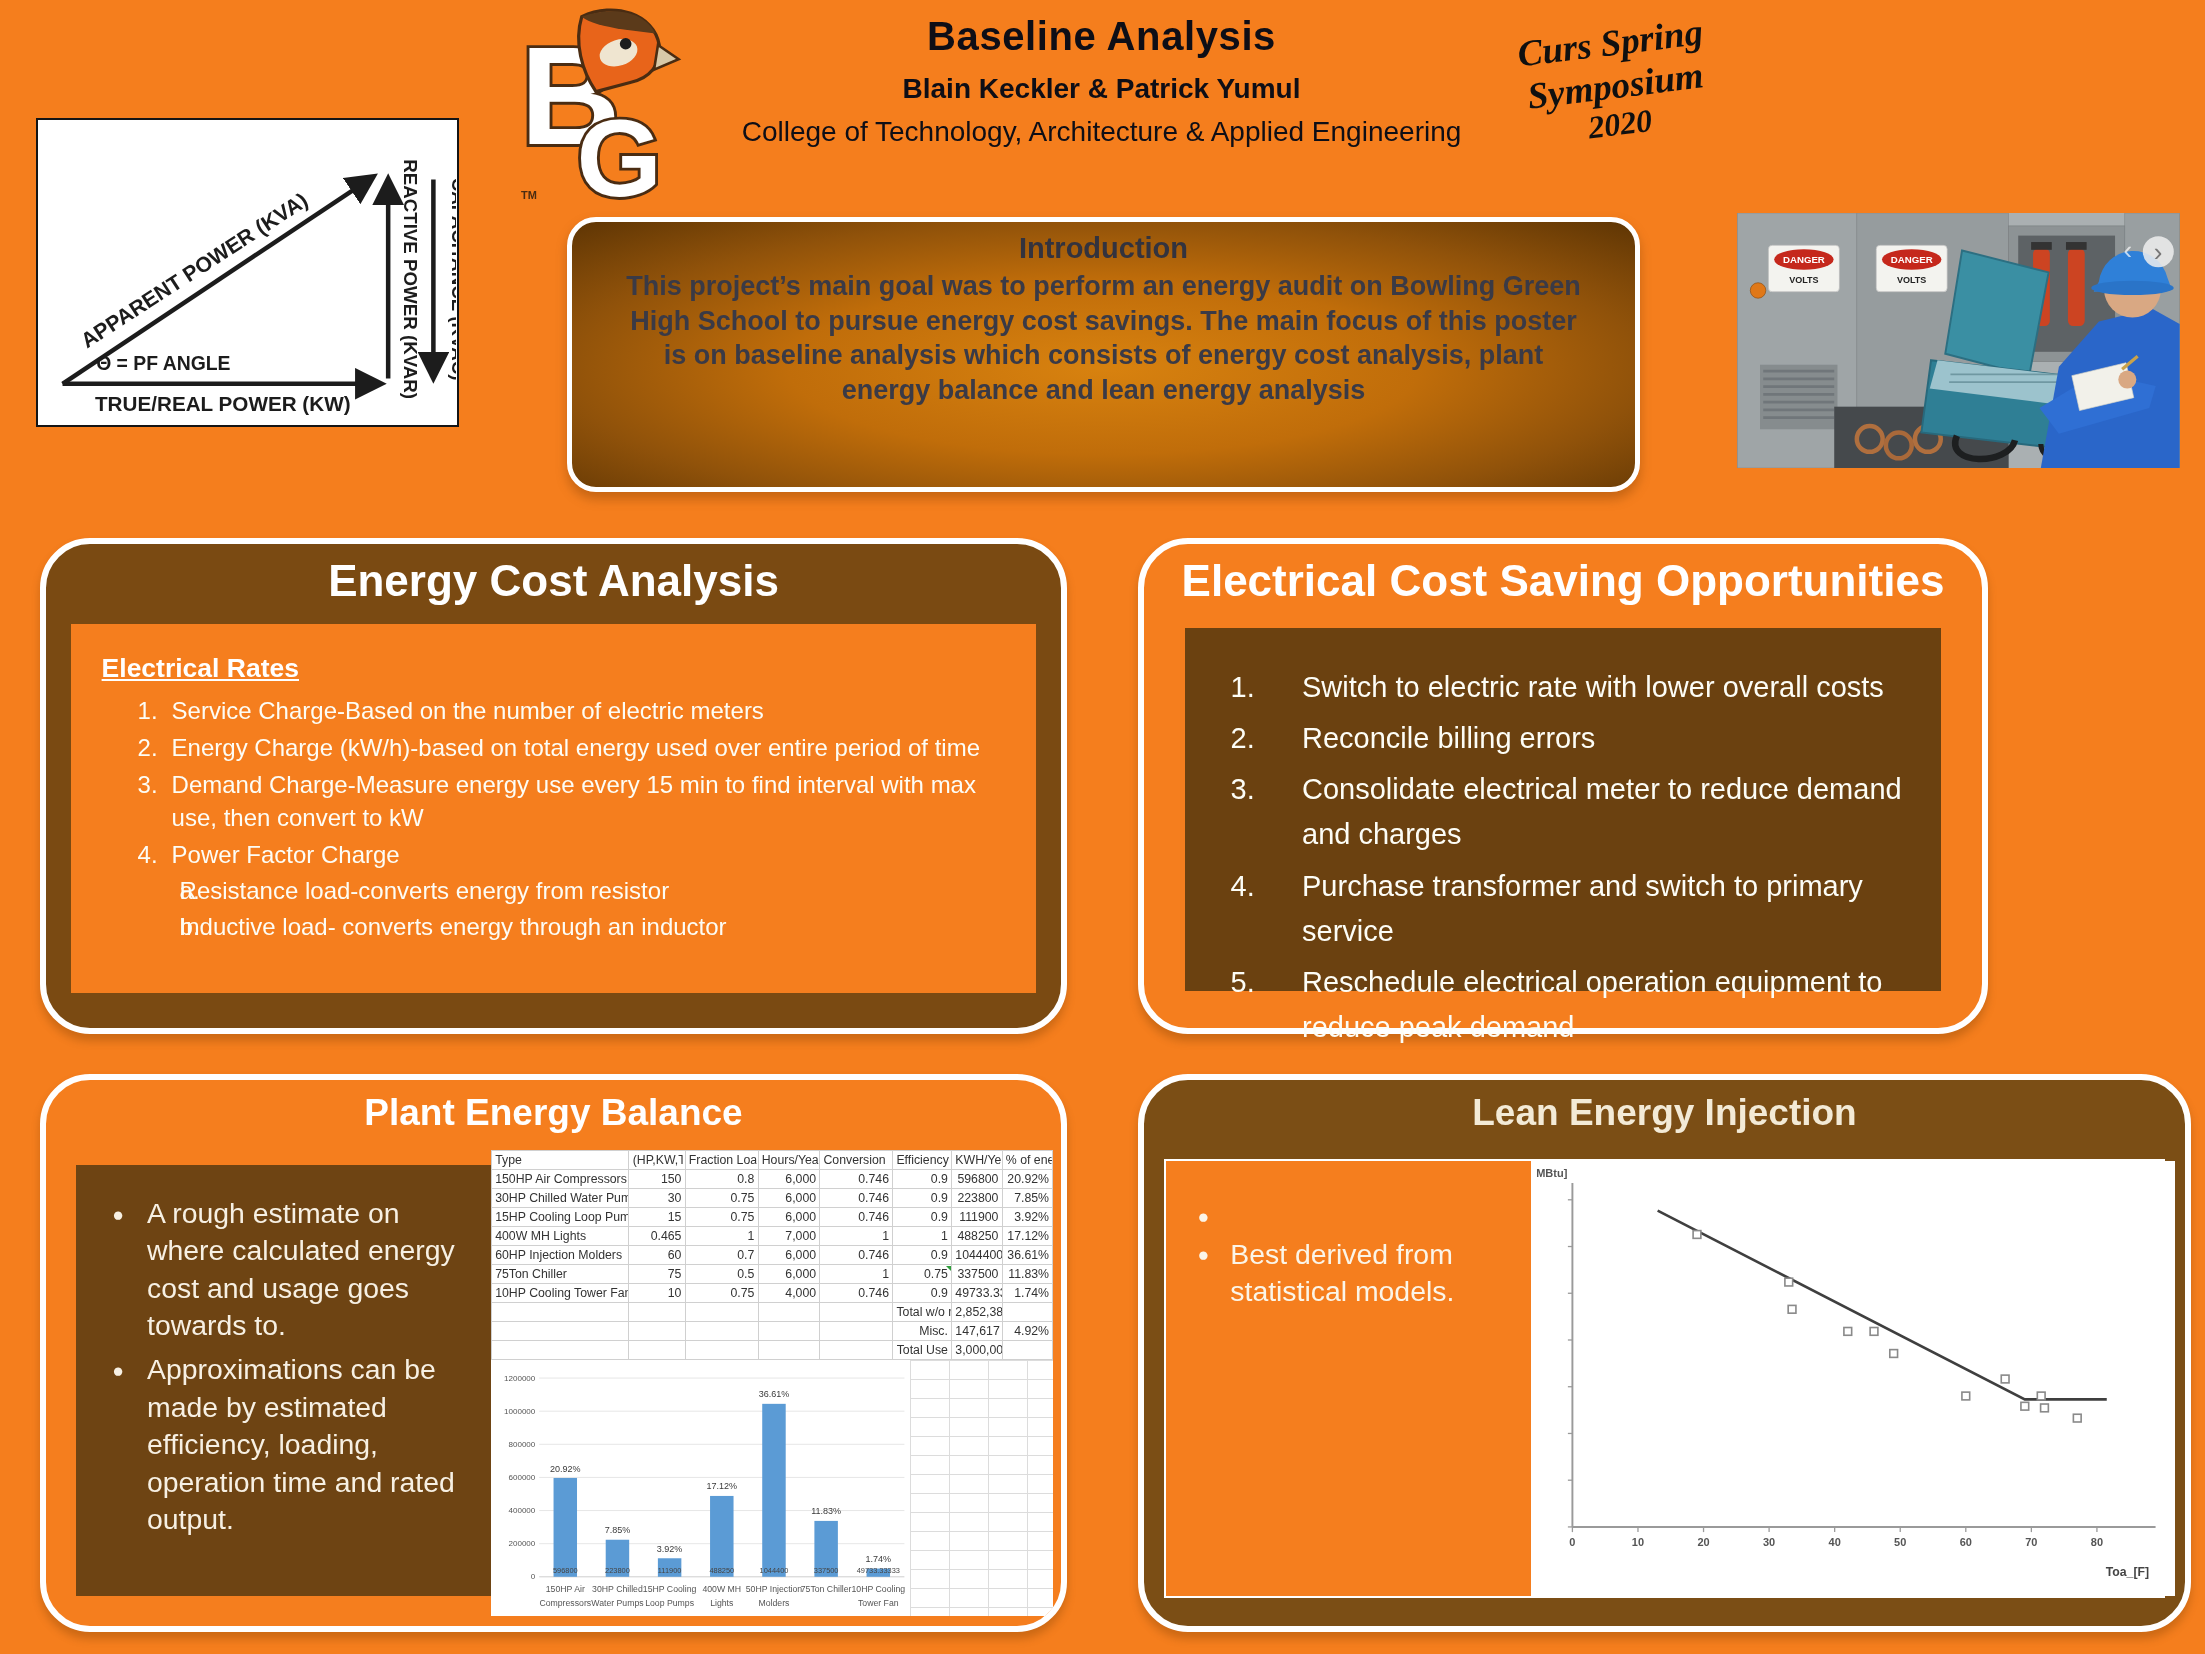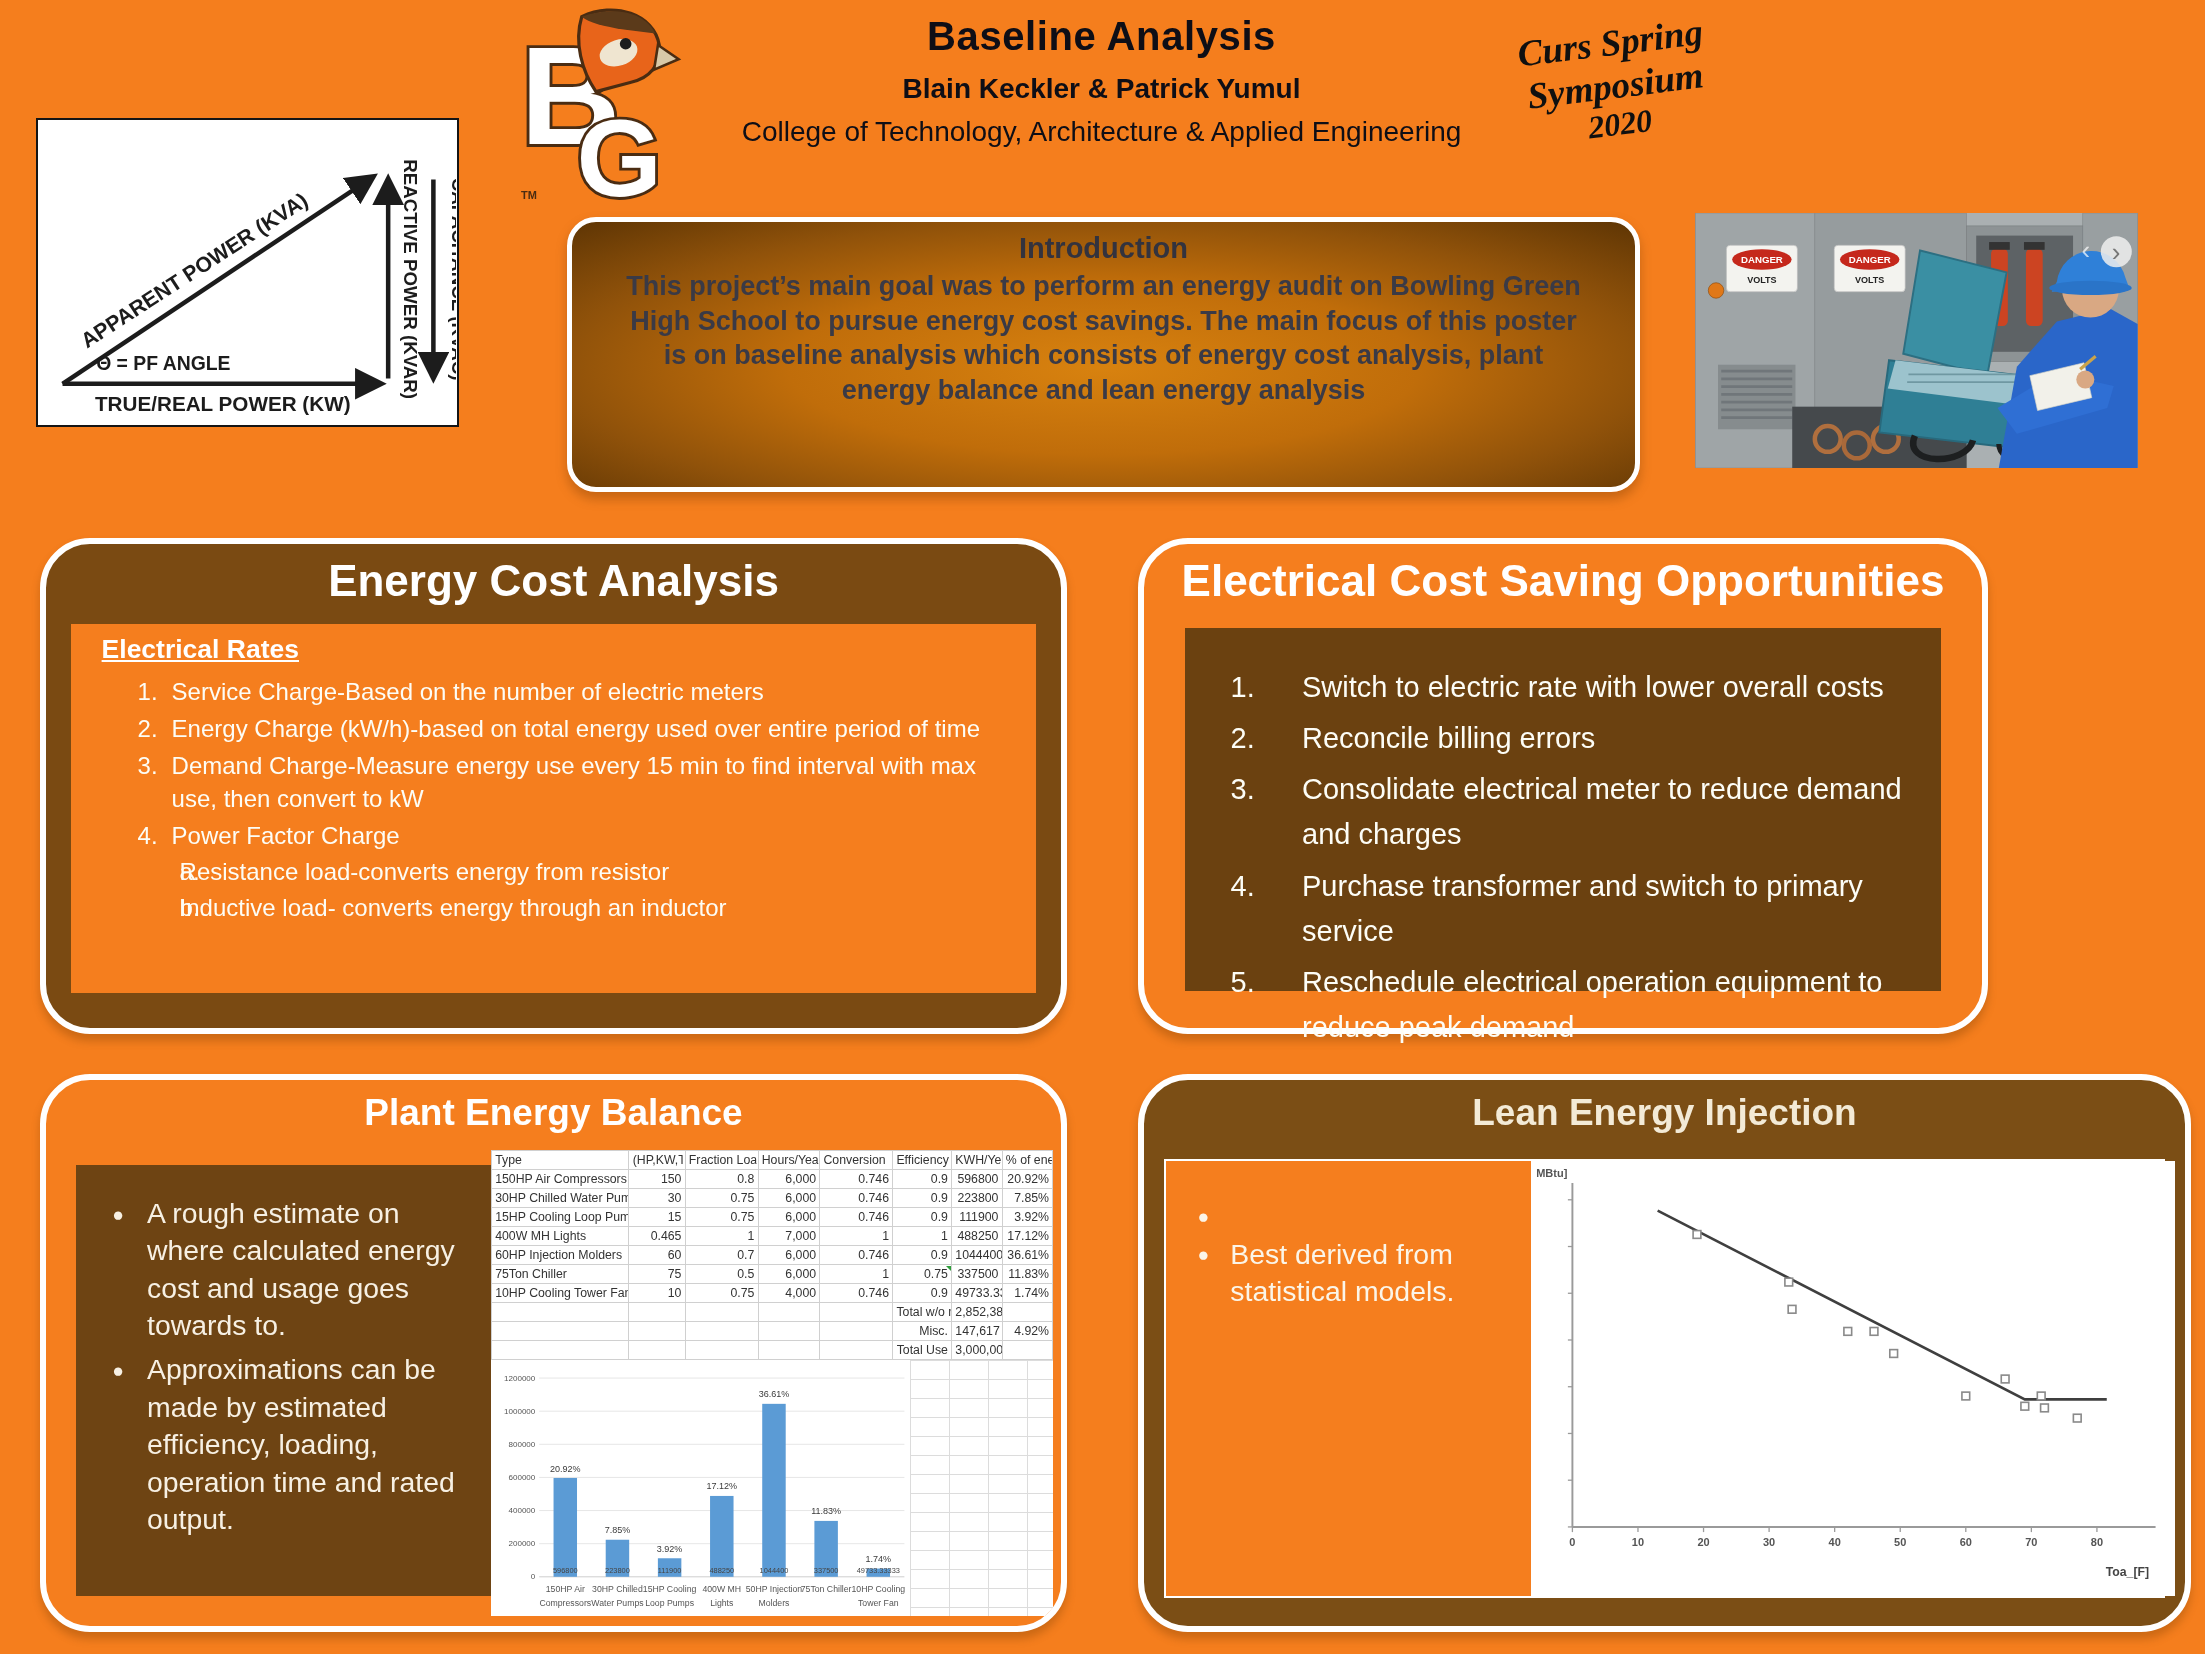--- a/index.html
+++ b/index.html
@@ -21,29 +21,29 @@
   .symposium .s1,.symposium .s2{font-size:37px;line-height:1.15;}
   .symposium .s3{font-size:32px;line-height:1.1;}
 
   .intro-box{left:567px;top:217px;width:1073px;height:275px;border:5.8px solid #fff;border-radius:29px;
              background:radial-gradient(ellipse at 50% 55%, #d8820f 0%, #c06d0a 42%, #90520a 72%, #5e3504 100%);
              box-shadow:0 6.5px 10.3px rgba(110,55,0,.35);padding-top:10.3px;}
   .intro-title{text-align:center;font-size:29px;font-weight:bold;color:#33333e;}
   .intro-body{margin-top:3.9px;text-align:center;font-size:27px;font-weight:bold;color:#3a3a46;
               line-height:1.28;padding:0 49px;}
 
-  .photo-panel{left:1695px;top:213px;width:443px;height:217px;}
+  .photo-panel{left:1737px;top:213px;width:443px;height:217px;}
 
   
   .secbox{border:6.5px solid #fff;border-radius:50px;box-shadow:0 6.5px 9px rgba(110,55,0,.3);}
   .box-title{font-size:44px;color:#ffffff;text-align:center;margin-top:11.6px;font-weight:700;}
   .box-title.sm{font-size:37px;}
 
   .eca-box{left:40px;top:538px;width:1027px;height:496px;background:#7a4a12;}
-  .eca-inner{left:24.6px;right:24.6px;top:80px;bottom:35px;background:#F57E1E;padding:10px 31px;}
+  .eca-inner{left:24.6px;right:24.6px;top:80px;bottom:35px;background:#F57E1E;padding:29px 31px;}
   .subhead{font-size:26.5px;font-weight:bold;text-decoration:underline;color:#fff;margin-bottom:10.3px;}
 
   .ecso-box{left:1138px;top:538px;width:850px;height:496px;background:#F57E1E;}
   .ecso-inner{left:41px;right:41px;top:84px;bottom:37px;background:#6b4110;padding:30px 34px;}
 
   .li-row{display:flex;color:#fdfdf6;}
   .eca-inner .li-row{font-size:24px;line-height:1.38;margin-top:3.9px;}
   .eca-inner .li-num{width:70px;flex:none;text-align:left;padding-left:36px;}
   .eca-inner .li-row.sub .li-num{width:76px;padding-left:78px;}
   .eca-inner .li-row.sub{margin-top:2.6px;}

